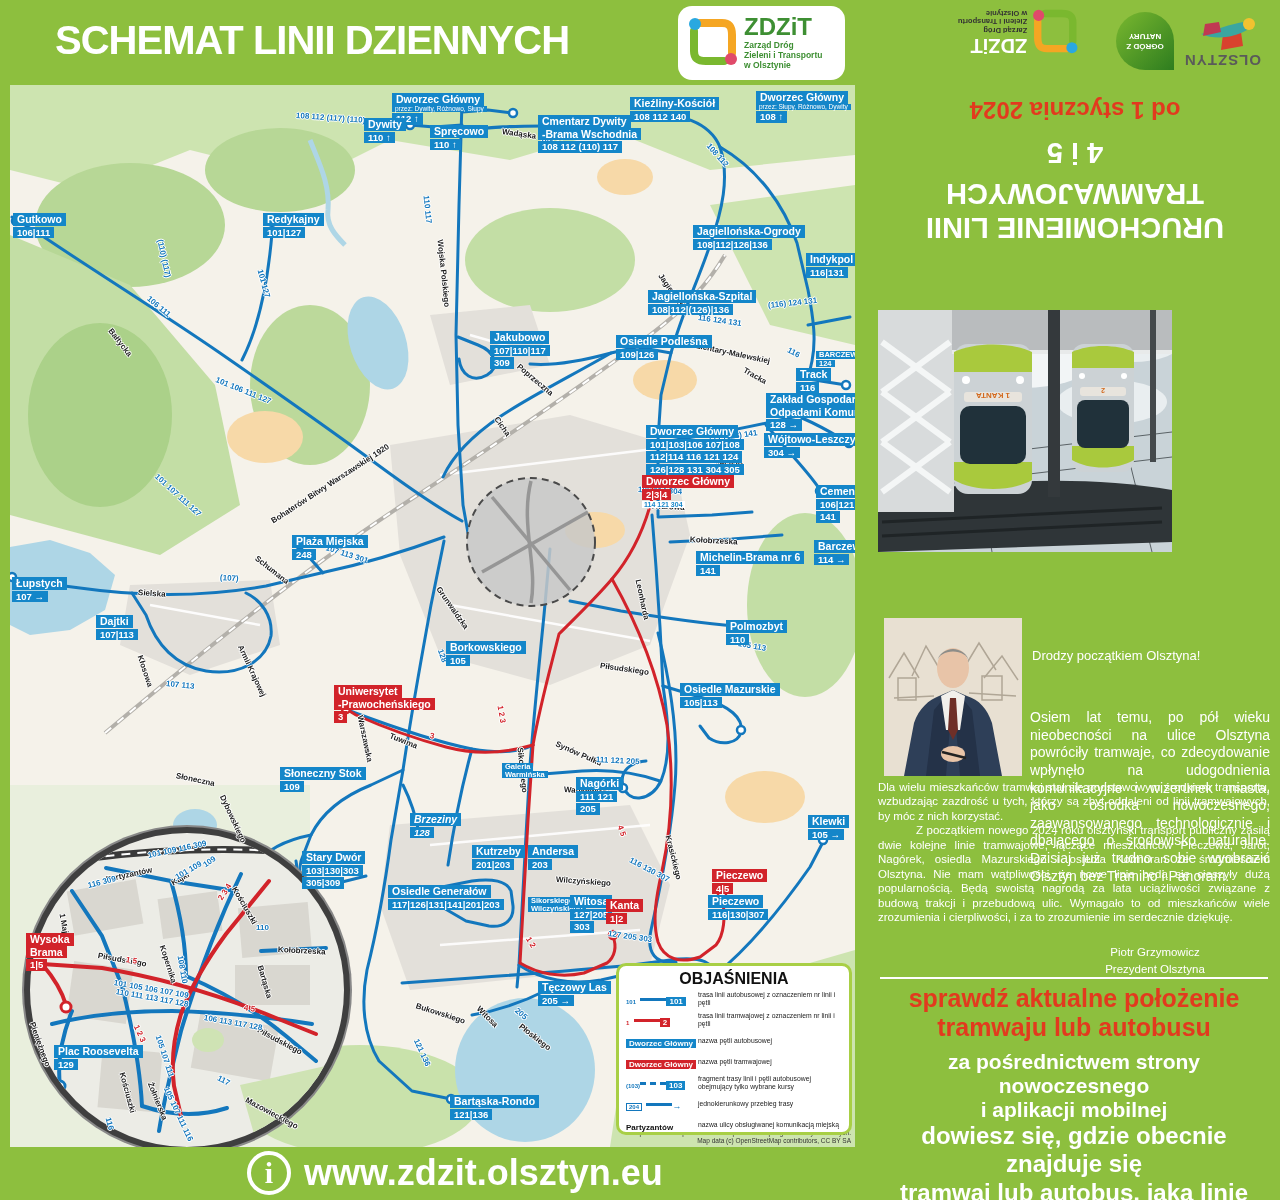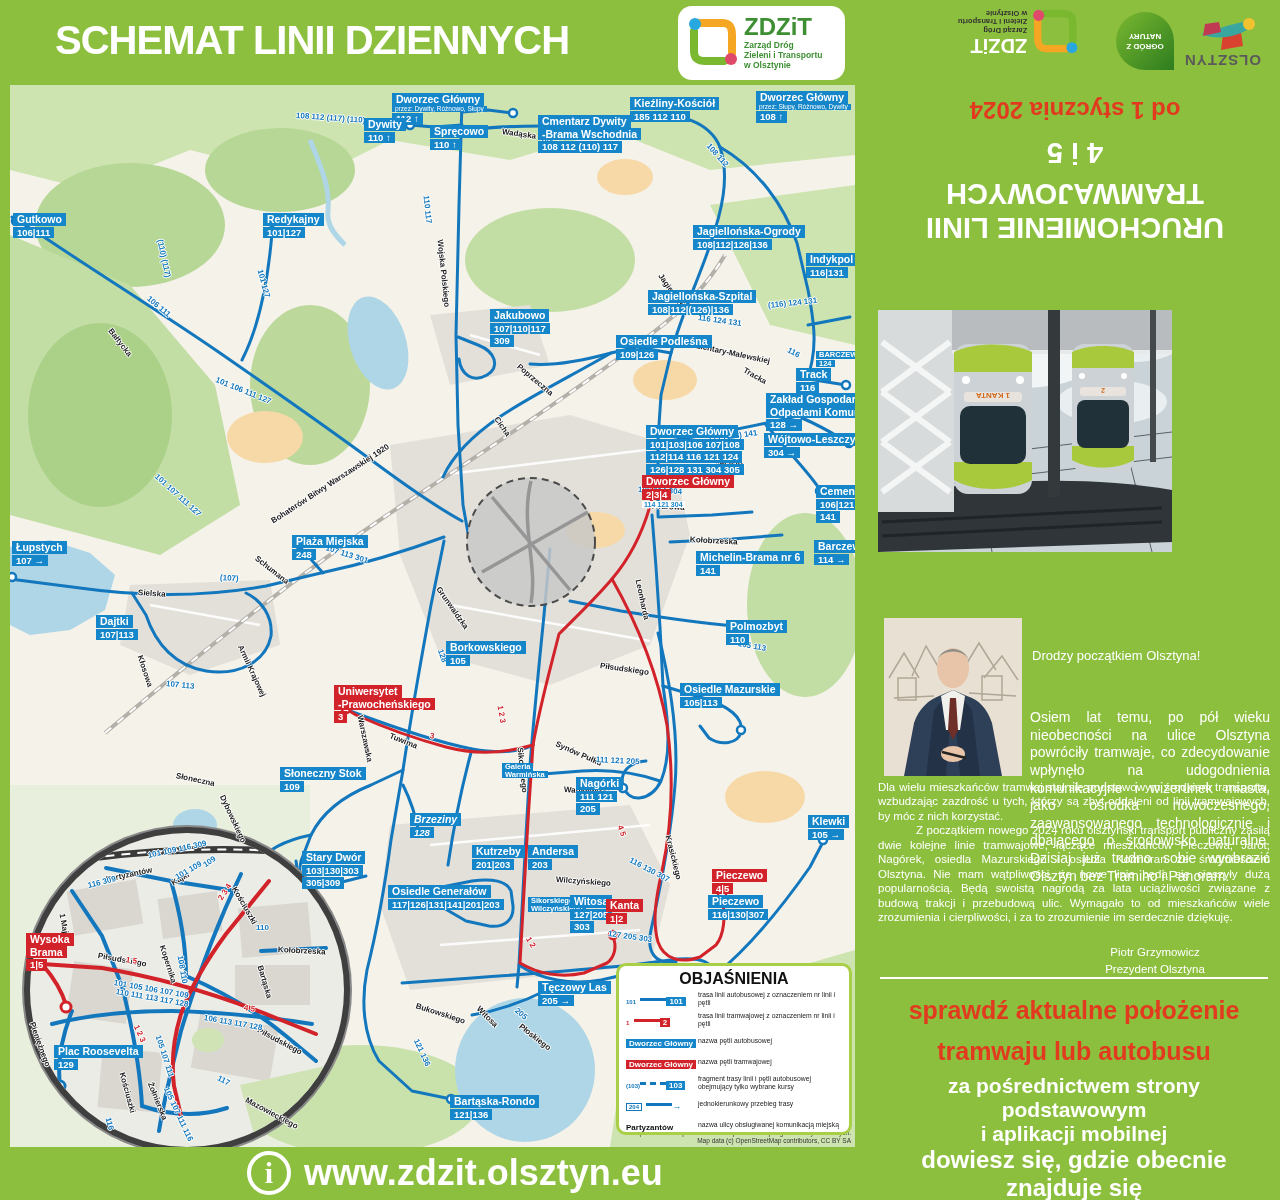--- a/index.html
+++ b/index.html
@@ -62,21 +62,21 @@
   .announce .dt{font-size:24px;font-weight:bold;color:var(--ored);margin-top:12px;}
   #tramphoto{left:878px;top:310px;width:294px;height:242px;transform:rotate(180deg);overflow:hidden;}
   #mayor{left:884px;top:618px;width:138px;height:158px;overflow:hidden;}
   .greet{left:1032px;top:648px;width:238px;color:#fff;font-size:13px;}
   .para1{left:1030px;top:709px;width:240px;color:#fff;font-size:14px;text-align:justify;line-height:1.26;}
   .para23{left:878px;top:780px;width:392px;color:#fff;font-size:11.5px;text-align:justify;line-height:1.26;}
   .para23 .ind{text-indent:38px;}
   .sig{left:1040px;top:944px;width:230px;text-align:center;color:#fff;font-size:11.5px;line-height:1.5;}
   .divider{left:880px;top:977px;width:388px;height:2px;background:#fff;}
   .cta{left:876px;top:984px;width:396px;text-align:center;}
-  .cta .h{color:var(--ored);font-size:25px;font-weight:bold;line-height:1.16;margin-top:12px;}
+  .cta .h{color:var(--ored);font-size:25px;font-weight:bold;line-height:1.16;}
   .cta .w1{color:#fff;font-size:21px;font-weight:bold;margin-top:8px;}
   .cta .url{color:#fff;font-size:29px;font-weight:bold;text-decoration:underline;line-height:1.1;}
   .cta .app{color:#fff;font-size:31px;font-weight:bold;line-height:1.15;}
   .cta .w2{color:#fff;font-size:24px;font-weight:bold;line-height:1.18;}
   
   .f-icon{left:247px;top:1151px;width:44px;height:44px;border:4px solid #fff;border-radius:50%;
           color:#fff;font-size:30px;font-weight:bold;font-family:"Liberation Serif",serif;
           display:flex;align-items:center;justify-content:center;}
   .f-url{left:304px;top:1152px;font-size:36px;font-weight:bold;color:#fff;}
 </style>
@@ -359,21 +359,21 @@
       <div class="stop " style="left: 354px; top: 33px;">
         <div class="nm">Dywity</div>
         <div class="ln">110 ↑</div>
       </div>
       <div class="stop " style="left: 420px; top: 40px;">
         <div class="nm">Spręcowo</div>
         <div class="ln">110 ↑</div>
       </div>
       <div class="stop " style="left: 620px; top: 12px;">
         <div class="nm">Kieźliny-Kościół</div>
-        <div class="ln">185 112 110</div>
+        <div class="ln">108 112 140</div>
       </div>
       <div class="stop " style="left: 746px; top: 6px;">
         <div class="nm">Dworzec Główny</div>
         <div class="sub">przez: Słupy, Różnowo, Dywity</div>
         <div class="ln">108 ↑</div>
       </div>
       <div class="stop " style="left: 528px; top: 30px;">
         <div class="nm">Cmentarz Dywity</div>
         <div class="nm">-Brama Wschodnia</div>
         <div class="ln">108 112 (110) 117</div>
@@ -387,21 +387,21 @@
         <div class="ln">108|112|126|136</div>
       </div>
       <div class="stop " style="left: 796px; top: 168px;">
         <div class="nm">Indykpol</div>
         <div class="ln">116|131</div>
       </div>
       <div class="stop " style="left: 638px; top: 205px;">
         <div class="nm">Jagiellońska-Szpital</div>
         <div class="ln">108|112|(126)|136</div>
       </div>
-      <div class="stop " style="left: 440px; top: 224px; padding-left: 40px;">
+      <div class="stop " style="left: 440px; top: 246px; padding-left: 40px;">
         <div class="nm">Jakubowo</div>
         <div class="ln">107|110|117</div>
         <div class="ln">309</div>
       </div>
       <div class="stop " style="left: 606px; top: 250px;">
         <div class="nm">Osiedle Podleśna</div>
         <div class="ln">109|126</div>
       </div>
       <div class="stop  small" style="left: 806px; top: 266px;">
         <div class="nm">BARCZEWO</div>
@@ -441,21 +441,21 @@
         <div class="ln">114 →</div>
       </div>
       <div class="stop " style="left: 686px; top: 466px;">
         <div class="nm">Michelin-Brama nr 6</div>
         <div class="ln">141</div>
       </div>
       <div class="stop " style="left: 282px; top: 450px;">
         <div class="nm">Plaża Miejska</div>
         <div class="ln">248</div>
       </div>
-      <div class="stop " style="left: 2px; top: 456px;">
+      <div class="stop " style="left: 2px; top: 492px;">
         <div class="nm">Łupstych</div>
         <div class="ln">107 →</div>
       </div>
       <div class="stop " style="left: 86px; top: 530px;">
         <div class="nm">Dajtki</div>
         <div class="ln">107|113</div>
       </div>
       <div class="stop " style="left: 716px; top: 535px;">
         <div class="nm">Polmozbyt</div>
         <div class="ln">110</div>
@@ -740,21 +740,21 @@
 <div class="abs sig">
   <div>Piotr Grzymowicz</div>
   <div>Prezydent Olsztyna</div>
 </div>
 
 <div class="abs divider"></div>
 
 <div class="abs cta">
   <div class="h">sprawdź aktualne położenie</div>
   <div class="h">tramwaju lub autobusu</div>
-  <div class="w1">za pośrednictwem strony podstawowym</div>
+  <div class="w1">za pośrednictwem strony nowoczesnego</div>
   <div class="w1" style="margin-top:0;">i aplikacji mobilnej</div>
   <div class="w2">dowiesz się, gdzie obecnie znajduje się</div>
   <div class="w2">tramwaj lub autobus, jaką linię obsługuje</div>
 
 </div>
 
 <div class="abs f-icon">i</div>
 <div class="abs f-url">www.zdzit.olsztyn.eu</div>
 
 </body></html>

